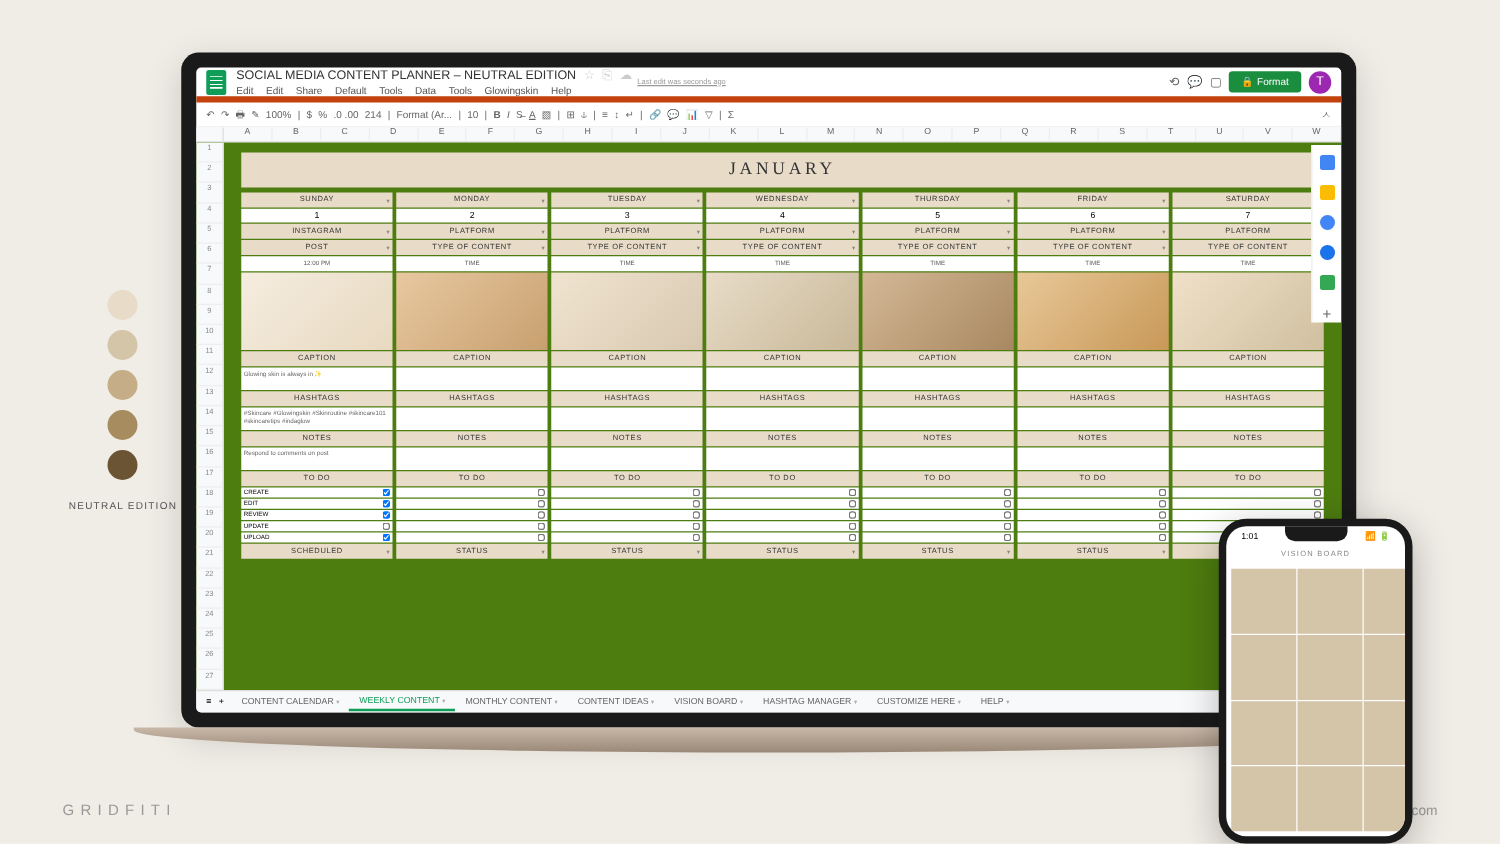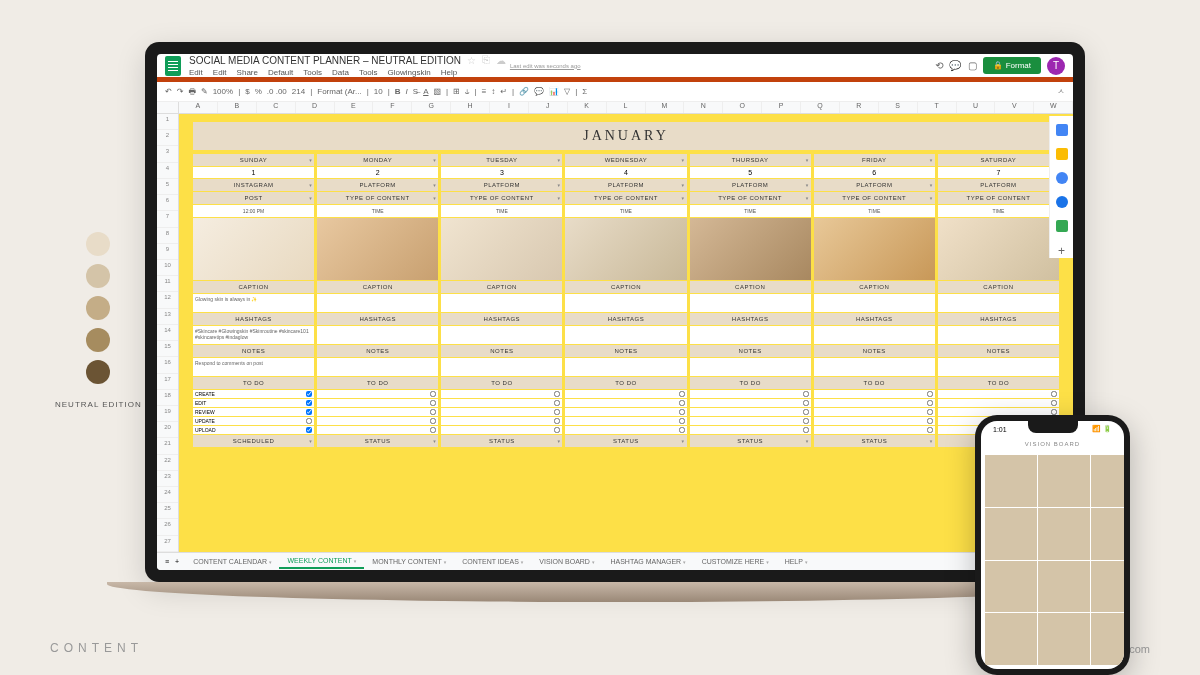--- a/index.html
+++ b/index.html
@@ -22,21 +22,21 @@
 .title-right{margin-left:auto;display:flex;align-items:center;gap:6px}
 .share-btn{background:#1a8e3e;color:#fff;font-size:8px;padding:4px 10px;border-radius:3px;border:none}
 .avatar{width:18px;height:18px;border-radius:50%;background:#9c27b0;color:#fff;font-size:10px;display:flex;align-items:center;justify-content:center}
 .toolbar{display:flex;align-items:center;gap:5px;padding:3px 8px;border-bottom:1px solid #eee;font-size:8px;color:#666;height:20px}
 .toolbar span{cursor:default}
 .cell-ref{display:flex;align-items:center;padding:2px 8px;border-bottom:1px solid #eee;font-size:8px;color:#666;height:14px}
 .cell-ref-box{width:30px}
 .col-headers{display:flex;background:#f8f9fa;border-bottom:1px solid #ddd;font-size:7px;color:#666;height:12px}
 .row-hdr{width:22px;text-align:center;border-right:1px solid #ddd}
 .col-hdr{flex:1;text-align:center;border-right:1px solid #eee}
-.sheet-body{flex:1;display:flex;overflow:hidden;background:#fde047}
+.sheet-body{flex:1;display:flex;overflow:hidden;background:#4d7c0f}
 .row-nums{width:22px;background:#f8f9fa;border-right:1px solid #ddd;font-size:6px;color:#888;display:flex;flex-direction:column}
 .row-num{flex:1;text-align:center;border-bottom:1px solid #eee;min-height:8px;line-height:1.8}
 .content-area{flex:1;padding:8px 14px;overflow:hidden}
 .month-header{background:#e8dcc8;text-align:center;padding:6px;font-size:14px;letter-spacing:3px;font-family:Georgia,serif;color:#333;margin-bottom:4px}
 .week-grid{display:flex;gap:3px}
 .day-col{flex:1;display:flex;flex-direction:column;gap:1px}
 .cell-h{background:#e8dcc8;font-size:6px;text-align:center;padding:3px 1px;color:#333;font-weight:500;letter-spacing:0.5px;position:relative}
 .cell-h.drop::after{content:"▾";position:absolute;right:2px;font-size:5px;color:#888}
 .cell-w{background:#fff;font-size:5px;text-align:center;padding:3px 1px;color:#555;min-height:10px}
 .cell-date{background:#fff;font-size:7px;text-align:center;padding:2px}
@@ -71,21 +71,21 @@
 
 <div class="palette">
   <div class="swatch" style="background: rgb(232, 220, 200);"></div>
   <div class="swatch" style="background: rgb(212, 196, 168);"></div>
   <div class="swatch" style="background: rgb(196, 173, 135);"></div>
   <div class="swatch" style="background: rgb(166, 140, 95);"></div>
   <div class="swatch" style="background: rgb(107, 84, 52);"></div>
   <div class="palette-label">NEUTRAL EDITION</div>
 </div>
 
-<div class="brand">CONTENT</div>
+<div class="brand">GRIDFITI</div>
 <div class="site-url">gridfiti.com</div>
 
 <div class="laptop">
   <div class="laptop-screen">
     <div class="screen-inner">
 
       <div class="titlebar">
         <div class="sheets-icon"></div>
         <div>
           <div style="display:flex;align-items:center">

